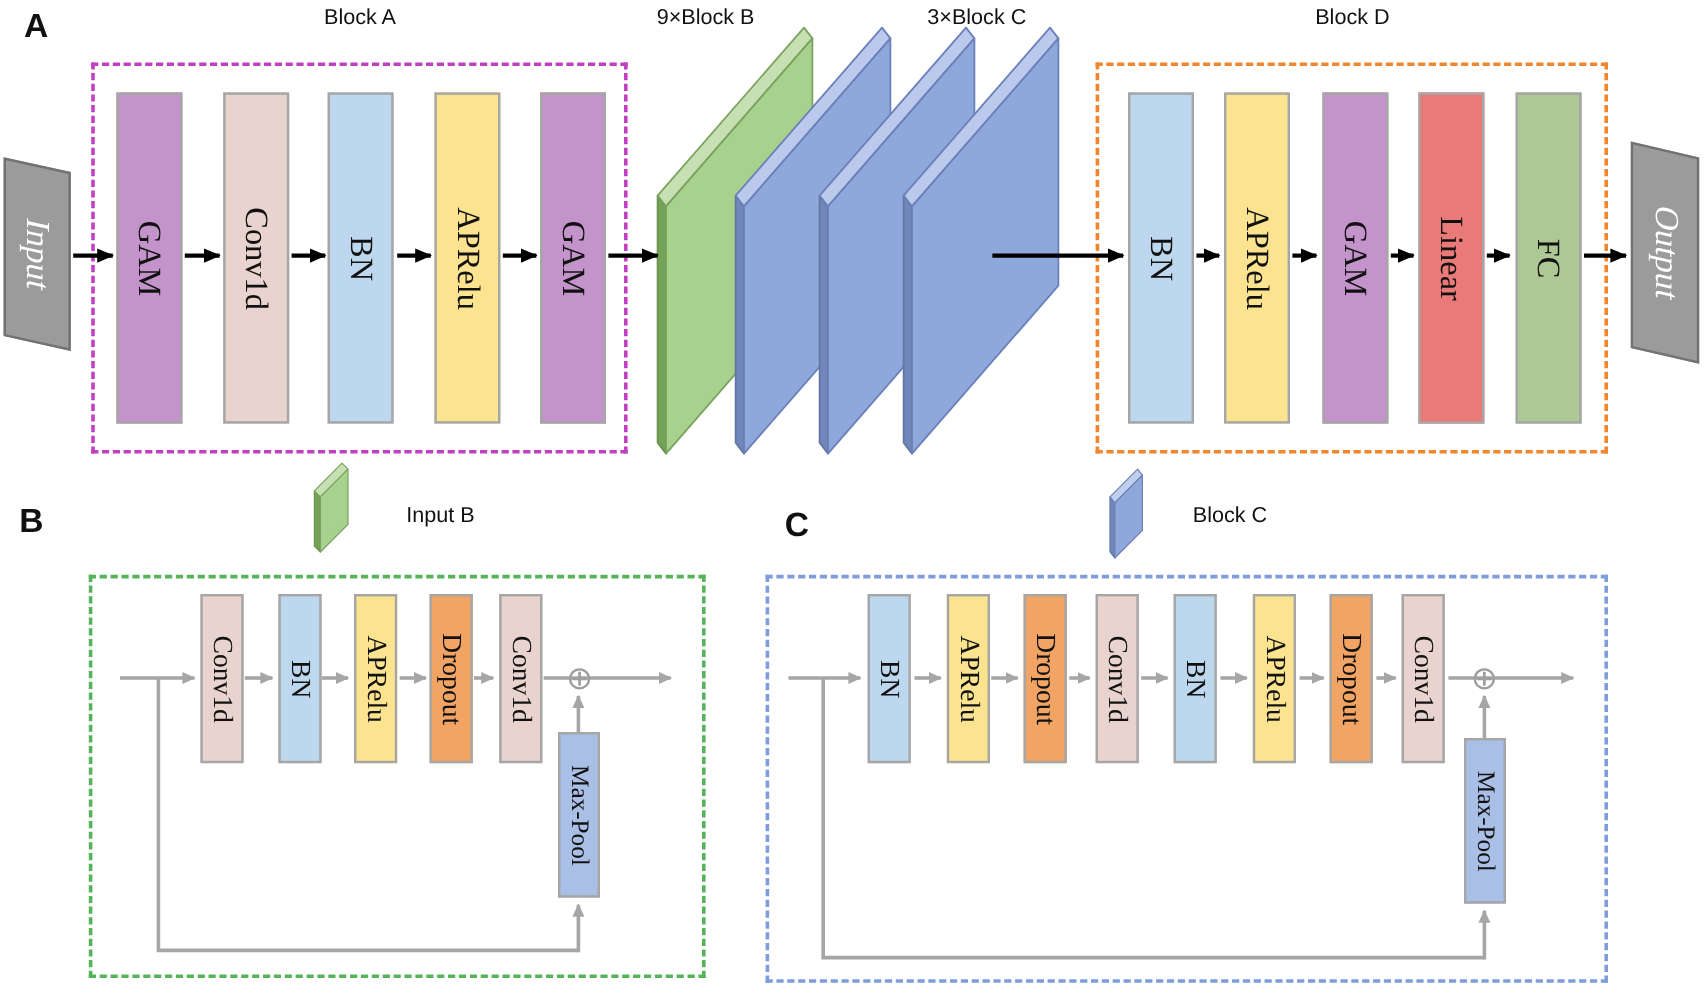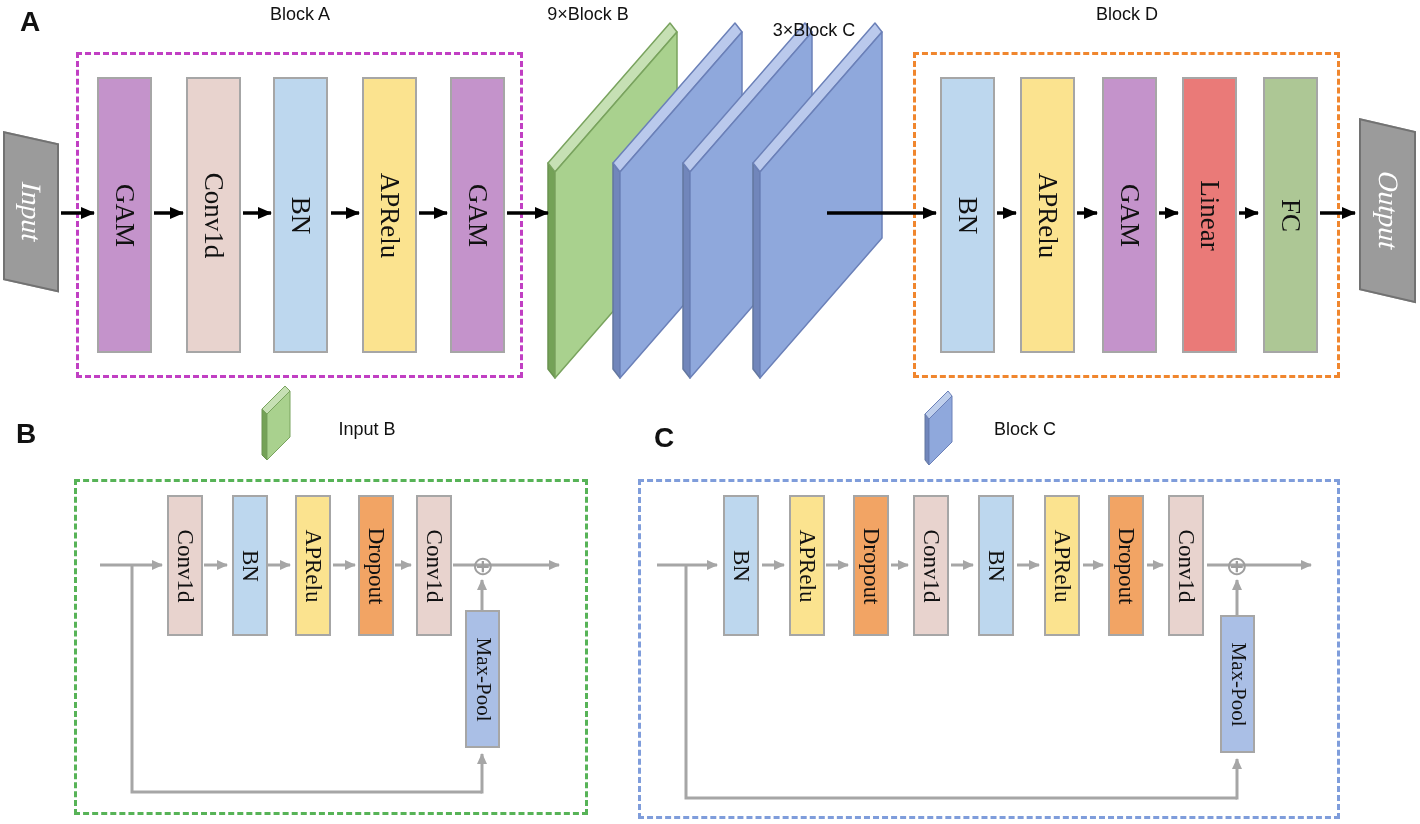--- a/index.html
+++ b/index.html
@@ -47,21 +47,21 @@
 <body>
 
 <div id="canvas">
 
   <div class="plabel" style="left:20px;top:6px;">A</div>
   <div class="plabel" style="left:16px;top:418px;">B</div>
   <div class="plabel" style="left:654px;top:422px;">C</div>
 
   <div class="title" style="left:300px;top:4px;">Block A</div>
   <div class="title" style="left:588px;top:4px;">9×Block B</div>
-  <div class="title" style="left:814px;top:4px;margin-top:16px;">3×Block C</div>
+  <div class="title" style="left:814px;top:4px;">3×Block C</div>
   <div class="title" style="left:1127px;top:4px;text-align:center;">Block D</div>
   <div class="title" style="left:367px;top:419px;">Input B</div>
   <div class="title" style="left:1025px;top:419px;text-align:center;">Block C</div>
 
   <div class="dashed" id="boxA"></div>
   <div class="dashed" id="boxD"></div>
   <div class="dashed" id="boxB"></div>
   <div class="dashed" id="boxC"></div>
 
   <div class="io" id="input">

